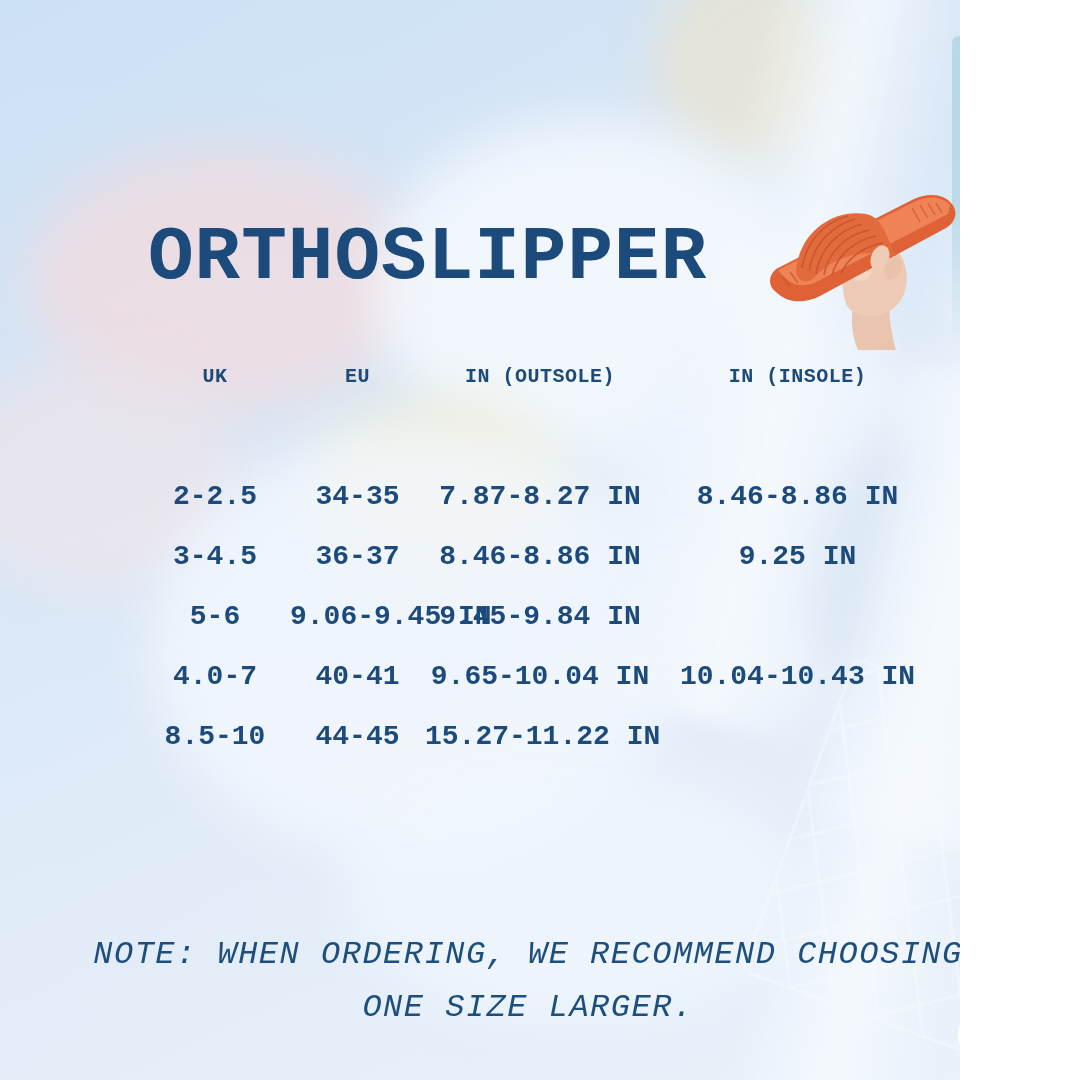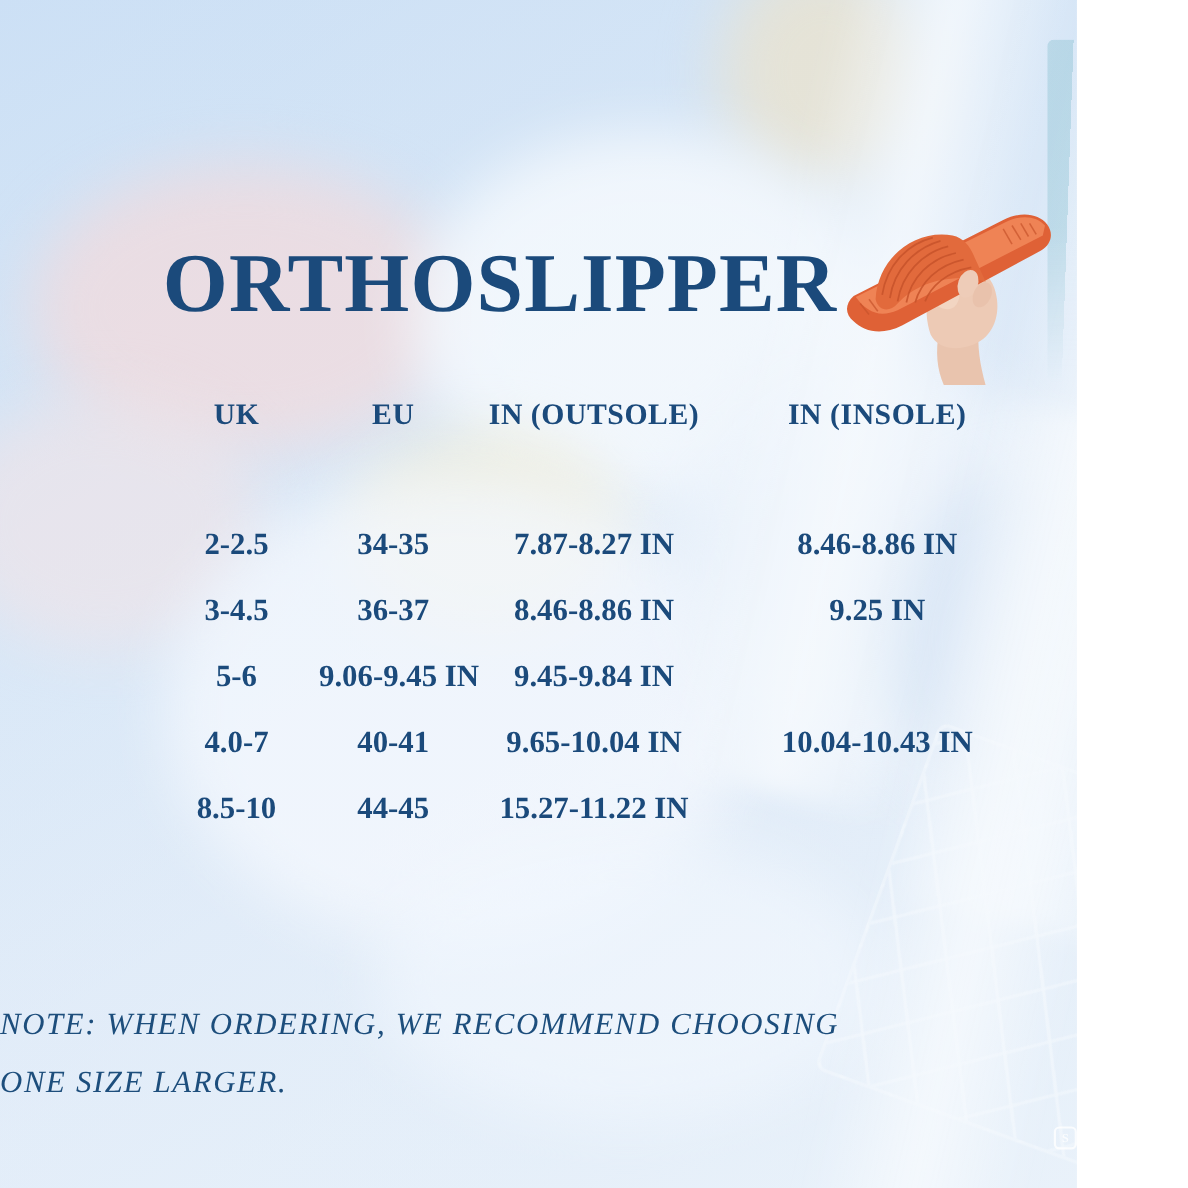--- a/index.html
+++ b/index.html
@@ -1,20 +1,19 @@
 <!DOCTYPE html>
 <html><head>
 <meta charset="utf-8">
 <style>
   html,body{margin:0;padding:0;}
   .canvas{
     position:relative;width:960px;height:1080px;overflow:hidden;
-    font-family:Liberation Serif, serif;
+    font-family:Liberation Mono, monospace;
     background:linear-gradient(150deg,#cbdff5 0%,#d5e5f6 28%,#e2ecf8 58%,#ecf3fa 100%);
-    padding-left:19px;
   }
   
   .blob{position:absolute;border-radius:50%;filter:blur(26px);}
   .b-pink1{left:28px;top:150px;width:390px;height:260px;background:rgba(246,216,216,.85);}
   .b-pink2{left:-50px;top:360px;width:290px;height:230px;background:rgba(248,226,226,.65);}
   .b-cream{left:655px;top:-40px;width:190px;height:210px;background:rgba(240,226,196,.8);}
   .b-yellow{left:315px;top:395px;width:250px;height:180px;background:rgba(248,238,203,.78);}
   .b-white1{left:375px;top:120px;width:430px;height:340px;background:rgba(255,255,255,.85);}
   .b-white2{left:150px;top:430px;width:530px;height:430px;background:rgba(252,252,255,.8);}
   .b-white3{left:610px;top:320px;width:370px;height:390px;background:rgba(244,248,253,.85);}
@@ -36,27 +35,27 @@
       repeating-linear-gradient(-34deg,rgba(255,255,255,.7) 0 3px,transparent 3px 48px);}
   .veil{position:absolute;inset:0;background:linear-gradient(180deg,rgba(208,227,246,.22),rgba(226,238,250,.32));}
 
   
   .title{position:absolute;left:148px;top:220px;margin:0;line-height:1;
     font-size:76px;font-weight:800;letter-spacing:1px;color:#1B4A7B;}
   .graphic{position:absolute;left:762px;top:172px;width:210px;height:178px;}
 
   .size-table{position:absolute;left:140px;top:352px;width:800px;color:#1B4A7B;}
   .thead,.trow{display:grid;grid-template-columns:150px 135px 230px 285px;align-items:center;}
-  .thead{height:48px;font-size:27px;font-weight:800;letter-spacing:.5px;}
+  .thead{height:48px;font-size:20px;font-weight:800;letter-spacing:.5px;}
   .tbody{margin-top:66px;}
   .trow{height:60px;font-size:28px;font-weight:800;}
   .hcell,.cell{text-align:center;white-space:nowrap;}
 
-  .note{position:absolute;left:0;top:905px;width:1056px;
-    font-style:italic;font-size:28px;line-height:53px;letter-spacing:1.5px;color:#1D4E7C;}
+  .note{position:absolute;left:0;top:928px;width:1056px;text-align:center;
+    font-style:italic;font-size:32px;line-height:53px;letter-spacing:1.5px;color:#1D4E7C;}
 
   .watermark{position:absolute;left:958px;top:1024px;display:flex;align-items:center;gap:6px;
     color:rgba(255,255,255,.78);font-size:16px;font-weight:700;}
   .wm-icon{width:17px;height:17px;border:2px solid rgba(255,255,255,.78);border-radius:5px;
     display:flex;align-items:center;justify-content:center;font-size:11px;font-weight:800;}
 </style>
 </head>
 <body>
 
 <div class="canvas">

